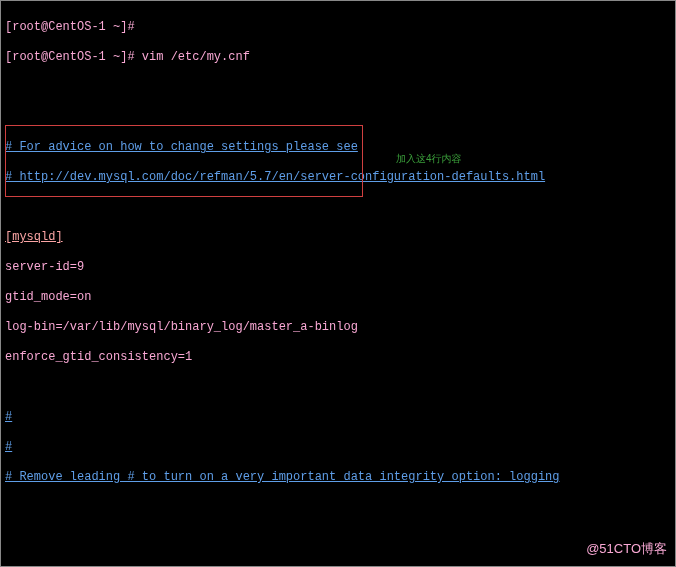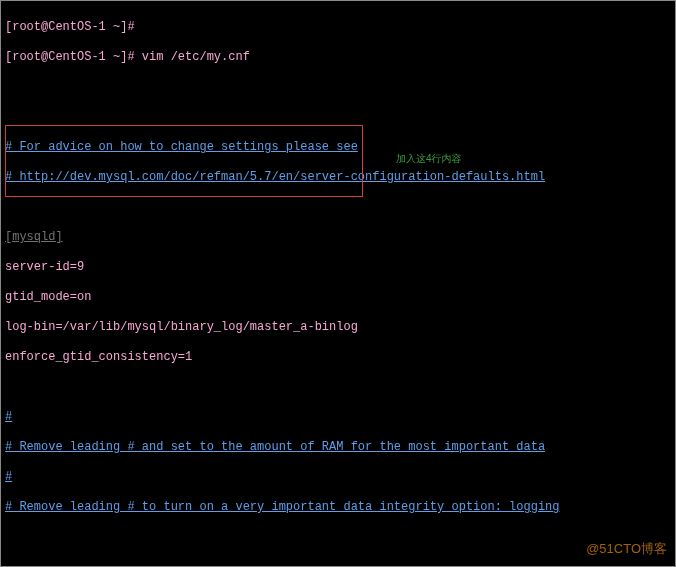--- a/index.html
+++ b/index.html
@@ -17,21 +17,21 @@
       position: relative;
       overflow: hidden;
       border: 1px solid #888;
     }
     .terminal {
       padding: 4px;
       white-space: pre;
     }
     .white { color: #f9a8d4; }
     .blue { color: #5f9ee8; text-decoration: underline; }
-    .brown { color: #737373; text-decoration: underline; }
+    .brown { color: #fca5a5; text-decoration: underline; }
     .highlight-box {
       border: 1px solid #d04040;
       position: absolute;
       left: 4px;
       top: 124px;
       width: 358px;
       height: 72px;
       pointer-events: none;
     }
     .annotation {
@@ -39,21 +39,21 @@
       left: 395px;
       top: 150px;
       color: #3a9e3a;
       font-family: "Microsoft YaHei", sans-serif;
       font-size: 10px;
     }
     .watermark {
       position: absolute;
       right: 8px;
       bottom: 10px;
-      color: #a16207;
+      color: #f9a8d4;
       font-family: "Microsoft YaHei", sans-serif;
       font-size: 13px;
     }
     .line { display: block; }
   </style>
 </head>
 <body>
 
 <div class="terminal">
 <span class="line white">[root@CentOS-1 ~]#</span>
@@ -63,21 +63,20 @@
 <span class="line blue"># For advice on how to change settings please see</span>
 <span class="line blue"># http://dev.mysql.com/doc/refman/5.7/en/server-configuration-defaults.html</span>
 <span class="line"> </span>
 <span class="line brown">[mysqld]</span>
 <span class="line white">server-id=9</span>
 <span class="line white">gtid_mode=on</span>
 <span class="line white">log-bin=/var/lib/mysql/binary_log/master_a-binlog</span>
 <span class="line white">enforce_gtid_consistency=1</span>
 <span class="line"> </span>
 <span class="line blue">#</span>
-<span class="line blue"># Remove leading # and set to the amount of RAM for the most important data</span>
 <span class="line blue">#</span>
 <span class="line blue"># Remove leading # to turn on a very important data integrity option: logging</span>
 
 
 
 
 
 
 
 

